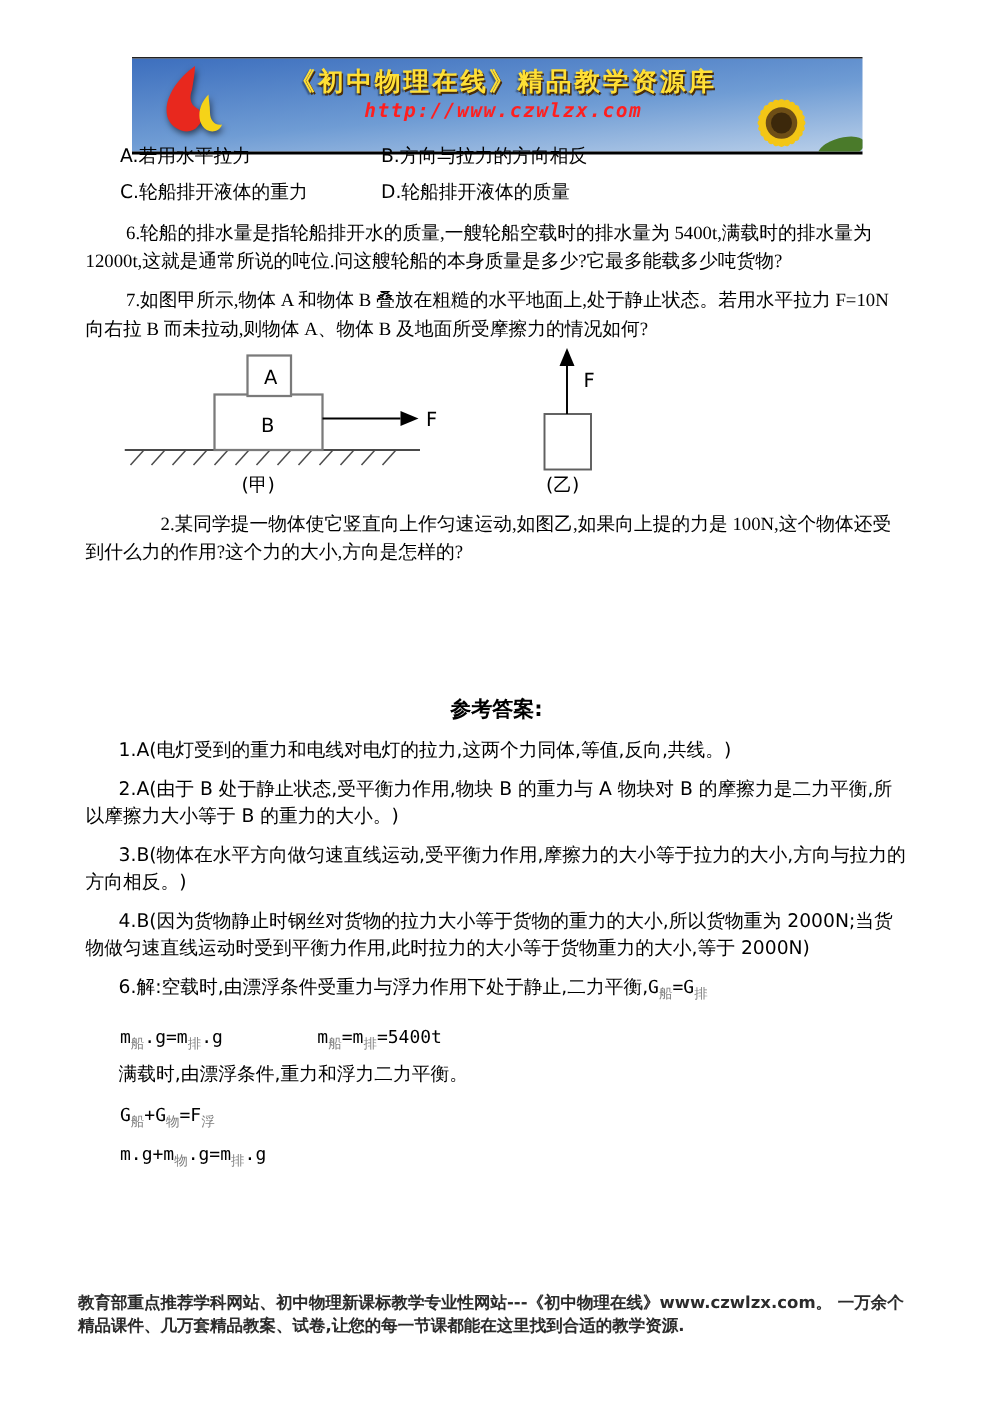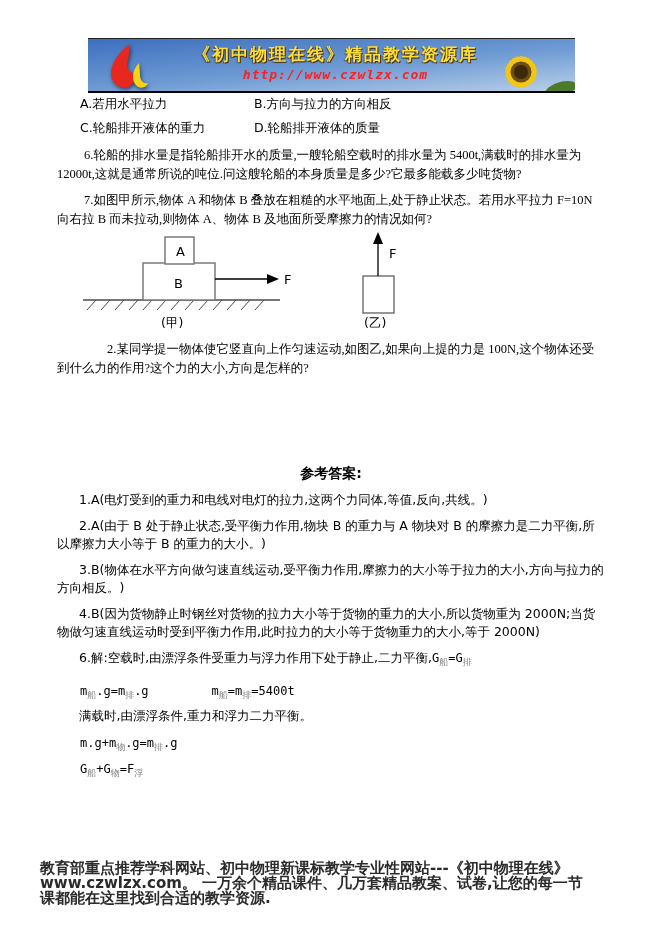--- a/index.html
+++ b/index.html
@@ -2,21 +2,21 @@
 <html><head>
 <meta charset="utf-8">
 <style>
   html,body{margin:0;padding:0;}
   body{
     width:661px;height:936px;background:#ffffff;position:relative;overflow:hidden;
     font-family:"DejaVu Sans",sans-serif;font-size:12.5px;color:#000;
   }
   
   .banner{
-    position:absolute;left:88px;top:38px;width:487px;height:55px;
+    position:absolute;left:88px;top:38px;width:487px;height:65px;
     background:linear-gradient(175deg,#3d6fbe 0%,#6f9cd4 55%,#b9cfe9 100%);
     border-top:1px solid #222;border-bottom:2px solid #000;box-sizing:border-box;
   }
   .banner-logo{position:absolute;left:14px;top:3px;filter:drop-shadow(1px 2px 2px rgba(0,0,0,.55));}
   .banner-center{position:absolute;left:100px;right:92px;top:4px;text-align:center;}
   .banner-title{
     font-weight:bold;font-size:17px;letter-spacing:2px;color:#ffdf35;
     text-shadow:1px 1px 0 #4a2c08,-1px 1px 1px rgba(0,0,0,.4);white-space:nowrap;
   }
   .banner-url{
@@ -39,22 +39,22 @@
   .ans{line-height:18px;margin:0 0 8px;text-indent:22px;}
   .fline{line-height:16px;margin:0;padding-left:23px;}
   .mt16{margin-top:16px;}
   .mt8{margin-top:8px;margin-bottom:0;}
   .mt10{margin-top:10px;}
   .formula{font-family:"DejaVu Sans Mono",monospace;font-size:12px;}
   .formula sub{font-size:9px;color:#808080;line-height:0;}
   .gap-left{margin-left:59px;}
   
   .footer{
-    position:absolute;left:40px;top:861px;width:552px;
-    font-size:15px;font-weight:bold;line-height:15px;color:#2b2b2b;
+    position:absolute;left:52px;top:861px;width:552px;
+    font-size:11px;font-weight:bold;line-height:15px;color:#2b2b2b;
   }
 </style>
 </head>
 <body>
 
 <div class="banner">
   <svg class="banner-logo" width="50" height="48" viewBox="0 0 50 48">
     <path fill="#e8281e" d="M28,2 C15,11 6,26 10,37 C13,45 25,49 30,42 C34,38 33,32 29,30 C25,28 24,23 26,18 C27,12 28,6 28,2 Z"></path>
     <path fill="#f5d318" d="M37,21 C31,27 29,36 33,42 C36,47 44,47 46,41 C42,42 38,39 38,33 C38,28 37,24 37,21 Z"></path>
   </svg>
@@ -153,21 +153,21 @@
   <p class="ans"><span>6.解:空载时,由漂浮条件受重力与浮力作用下处于静止,二力平衡,</span><span class="formula"><span>G</span><sub>船</sub><span>=G</span><sub>排</sub></span></p>
 
   <p class="fline mt16">
     <span class="formula"><span>m</span><sub>船</sub><span>.g=m</span><sub>排</sub><span>.g</span></span>
     <span class="formula gap-left"><span>m</span><sub>船</sub><span>=m</span><sub>排</sub><span>=5400t</span></span>
   </p>
 
   <p class="ans mt8">满载时,由漂浮条件,重力和浮力二力平衡。</p>
 
   <p class="fline mt10">
-    <span class="formula"><span>m.g+m</span><sub>物</sub><span>.g=m</span><sub>排</sub><span>.g</span></span>
+    <span class="formula"><span>G</span><sub>船</sub><span>+G</span><sub>物</sub><span>=F</span><sub>浮</sub></span>
   </p>
   <p class="fline mt10">
-    <span class="formula"><span>G</span><sub>船</sub><span>+G</span><sub>物</sub><span>=F</span><sub>浮</sub></span>
+    <span class="formula"><span>m.g+m</span><sub>物</sub><span>.g=m</span><sub>排</sub><span>.g</span></span>
   </p>
 
 </div>
 
 <div class="footer">教育部重点推荐学科网站、初中物理新课标教学专业性网站---《初中物理在线》www.czwlzx.com。 一万余个精品课件、几万套精品教案、试卷,让您的每一节课都能在这里找到合适的教学资源.</div>
 
 </body></html>

